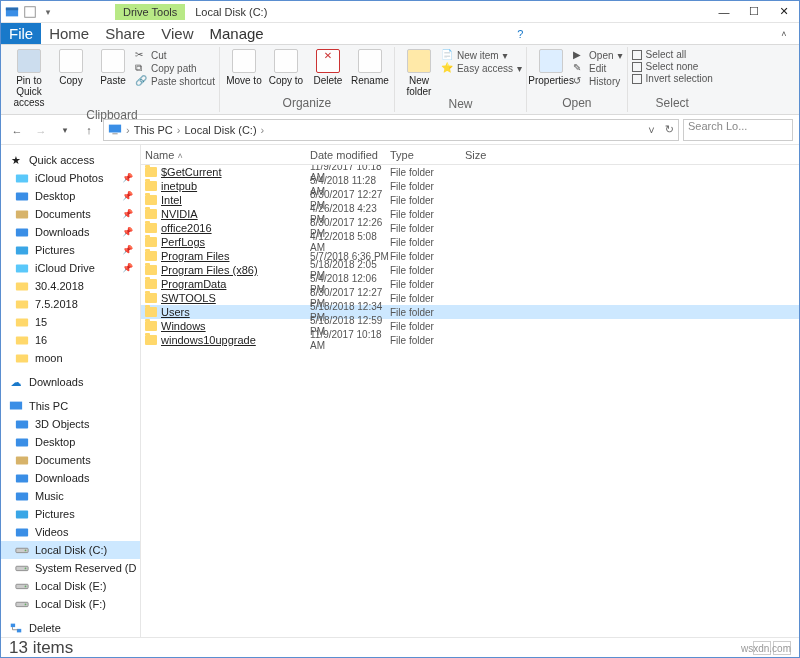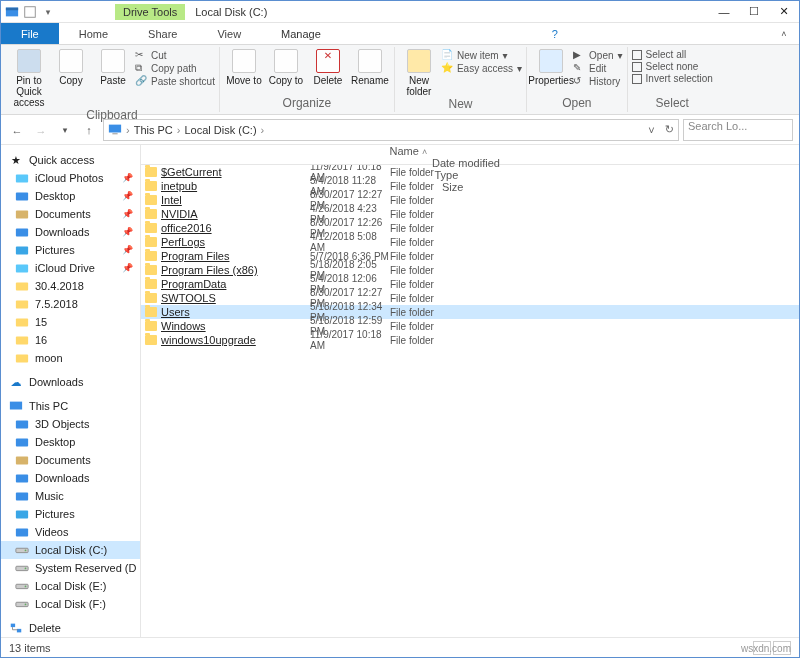--- a/index.html
+++ b/index.html
@@ -7,21 +7,21 @@
   
   .titlebar { height: 22px; background: #fff; display: flex; align-items: center; border-bottom:1px solid #e4e4e4;}
   .titlebar .qat { display:flex; align-items:center; gap:4px; padding-left:4px;}
   .titlebar .qat .ico { width:14px; height:14px; display:flex; align-items:center; justify-content:center;}
   .titlebar .drive-tools { margin-left:60px; background:#b8e986; color:#333; padding:2px 8px; font-size:11px;}
   .titlebar .title { margin-left:10px; font-size:11px; color:#333;}
   .titlebar .win-controls { margin-left:auto; display:flex;}
   .titlebar .win-controls div { width:30px; height:22px; display:flex; align-items:center; justify-content:center; font-size:11px;}
   
   .tabs { height:22px; display:flex; align-items:stretch; background:#fff; border-bottom:1px solid #dadada;}
-  .tabs .tab { padding:3px 20px; font-size:11px; color:#444; display:flex; align-items:center;}
+  .tabs .tab { padding:3px 8px; font-size:15px; color:#444; display:flex; align-items:center;}
   .tabs .tab.file { background:#1979ca; color:#fff;}
   .tabs .tab.context { color:#333;}
   .tabs .help { margin-left:auto; width:30px; display:flex; align-items:center; justify-content:center;}
   
   .ribbon { height:70px; background:#f5f6f7; border-bottom:1px solid #dadada; display:flex; padding:2px 4px;}
   .ribbon .group { display:flex; flex-direction:column; align-items:center; padding:0 4px; border-right:1px solid #e1e1e1;}
   .ribbon .group:last-child { border-right:none;}
   .ribbon .group .controls { display:flex; align-items:flex-start; gap:2px; flex:1;}
   .ribbon .group .grouplabel { font-size:12px; color:#666; padding-bottom:2px;}
   .rb-big { display:flex; flex-direction:column; align-items:center; width:40px; font-size:10px; text-align:center; gap:2px; padding-top:2px;}
@@ -41,36 +41,36 @@
   .body { display:flex; height:calc(100% - 22px - 22px - 70px - 30px - 20px);}
   .nav { width:140px; border-right:1px solid #e6e6e6; overflow:auto; padding:6px 0;}
   .nav .item { display:flex; align-items:center; gap:6px; padding:2px 6px 2px 14px; font-size:11px; color:#222; white-space:nowrap;}
   .nav .item.sel { background:#cde8ff;}
   .nav .item.header { font-weight:normal; padding-left:8px;}
   .nav .item .pin { margin-left:auto; color:#888; font-size:9px;}
   .nav .spacer { height:6px;}
   .nico { width:14px; height:14px; display:flex; align-items:center; justify-content:center; flex-shrink:0;}
   
   .files { flex:1; display:flex; flex-direction:column;}
-  .cols { display:flex; border-bottom:1px solid #e6e6e6; height:20px; align-items:center; font-size:11px; color:#555; padding-left:4px;flex-direction:column;}
+  .cols { display:flex; border-bottom:1px solid #e6e6e6; height:20px; align-items:center; font-size:11px; color:#555; padding-left:4px;}
   .col-name { width:165px;}
   .col-date { width:80px;}
   .col-type { width:75px;}
   .col-size { width:60px;}
   .rows { flex:1; overflow:auto;}
   .row { display:flex; align-items:center; height:14px; font-size:11px; color:#222; padding-left:4px;}
   .row.sel { background:#cde8ff;}
   .row .fname { width:165px; display:flex; align-items:center; gap:4px;text-decoration:underline;}
   .row .fdate { width:80px; color:#555; font-size:10px;}
   .row .ftype { width:75px; color:#555; font-size:10px;}
   .row .fsize { width:60px; color:#555; font-size:10px;}
   .fico { width:12px; height:10px; background:#ffd86b; border-radius:1px; position:relative;}
   .fico::before { content:""; position:absolute; top:-2px; left:0; width:5px; height:2px; background:#ffd86b; border-radius:1px 1px 0 0;}
   
-  .status { height:20px; border-top:1px solid #e6e6e6; display:flex; align-items:center; padding:0 8px; font-size:11px; color:#444;}
+  .status { height:20px; border-top:1px solid #e6e6e6; display:flex; align-items:center; padding:0 8px; font-size:17px; color:#444;}
   .status .views { margin-left:auto; display:flex; gap:2px;}
   .status .views div { width:18px; height:14px; border:1px solid #ccc;}
   .watermark { position:absolute; bottom:3px; right:8px; font-size:10px; color:#999;}
   
   .svgico { width:14px; height:14px; }
 </style>
 </head>
 <body>
 
 <div class="titlebar">

